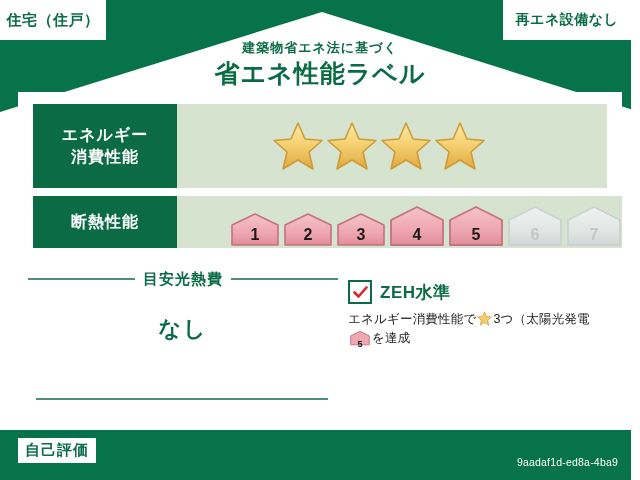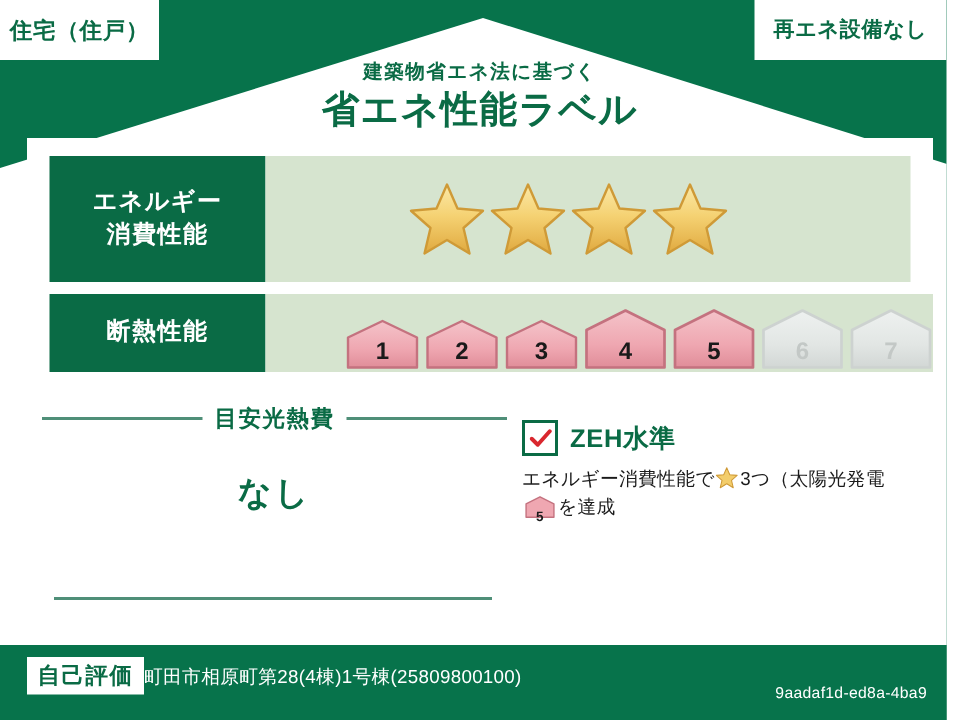--- a/index.html
+++ b/index.html
@@ -270,17 +270,16 @@
                 <polygon points="28,3 54,16 54,41 2,41 2,16" fill="#efa7b1" stroke="#c4727f" stroke-width="2.6" stroke-linejoin="round"></polygon>
               </svg><span class="hnum">5</span></span><span>を達成</span>
         </div>
       </div>
 
     </div>
   </div>
 
   <div id="footer">
     <span id="self-eval-tag">自己評価</span>
-    <span id="address">町田市相原町第28(4棟)1号棟(25809800100)</span>
     <span id="eval-id">9aadaf1d-ed8a-4ba9</span>
   </div>
 
 </div>
 
 </body></html>

